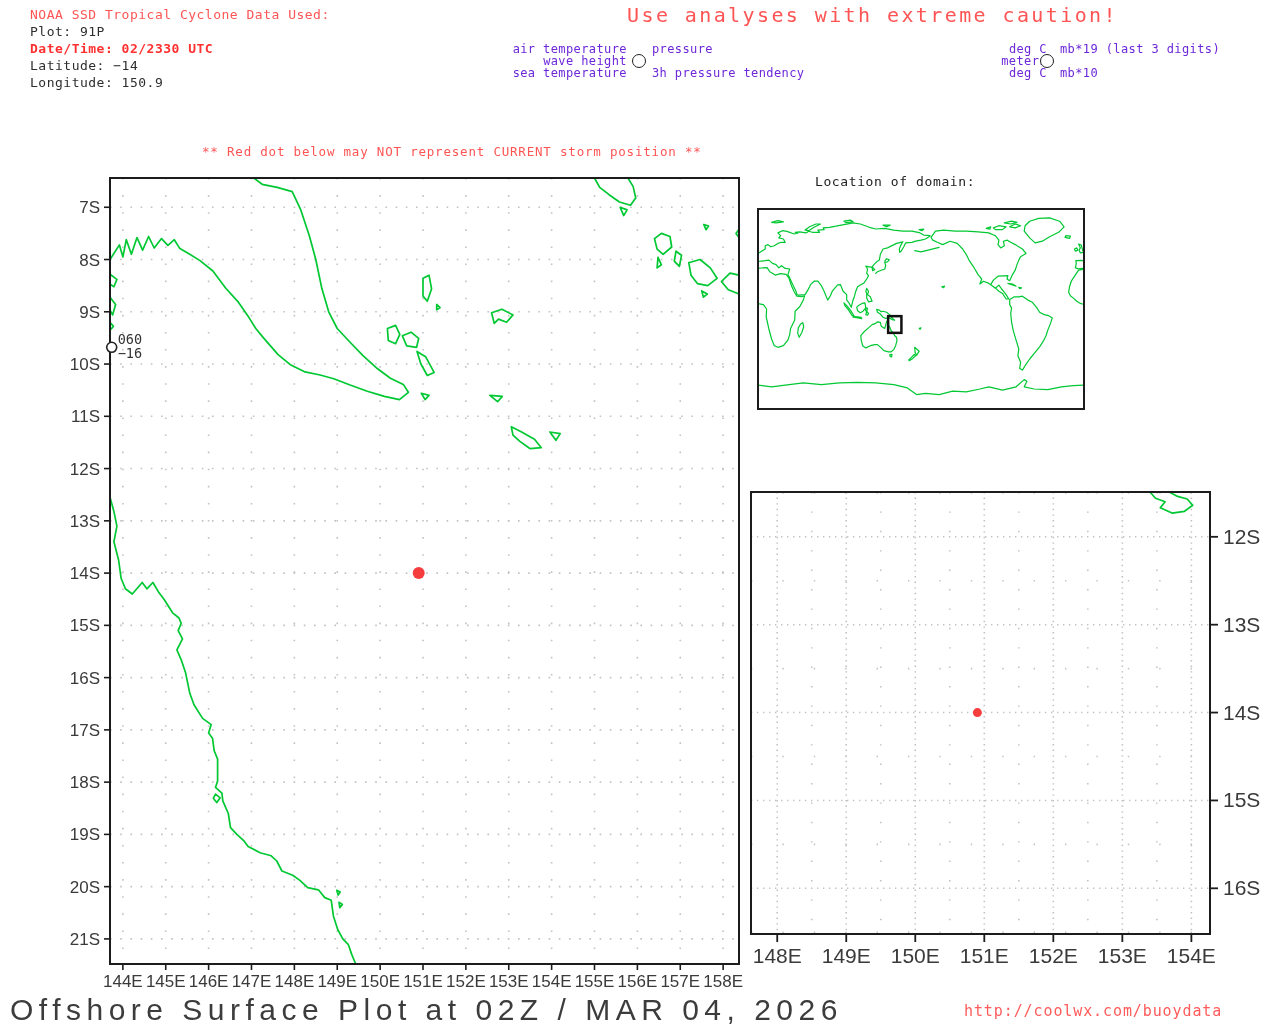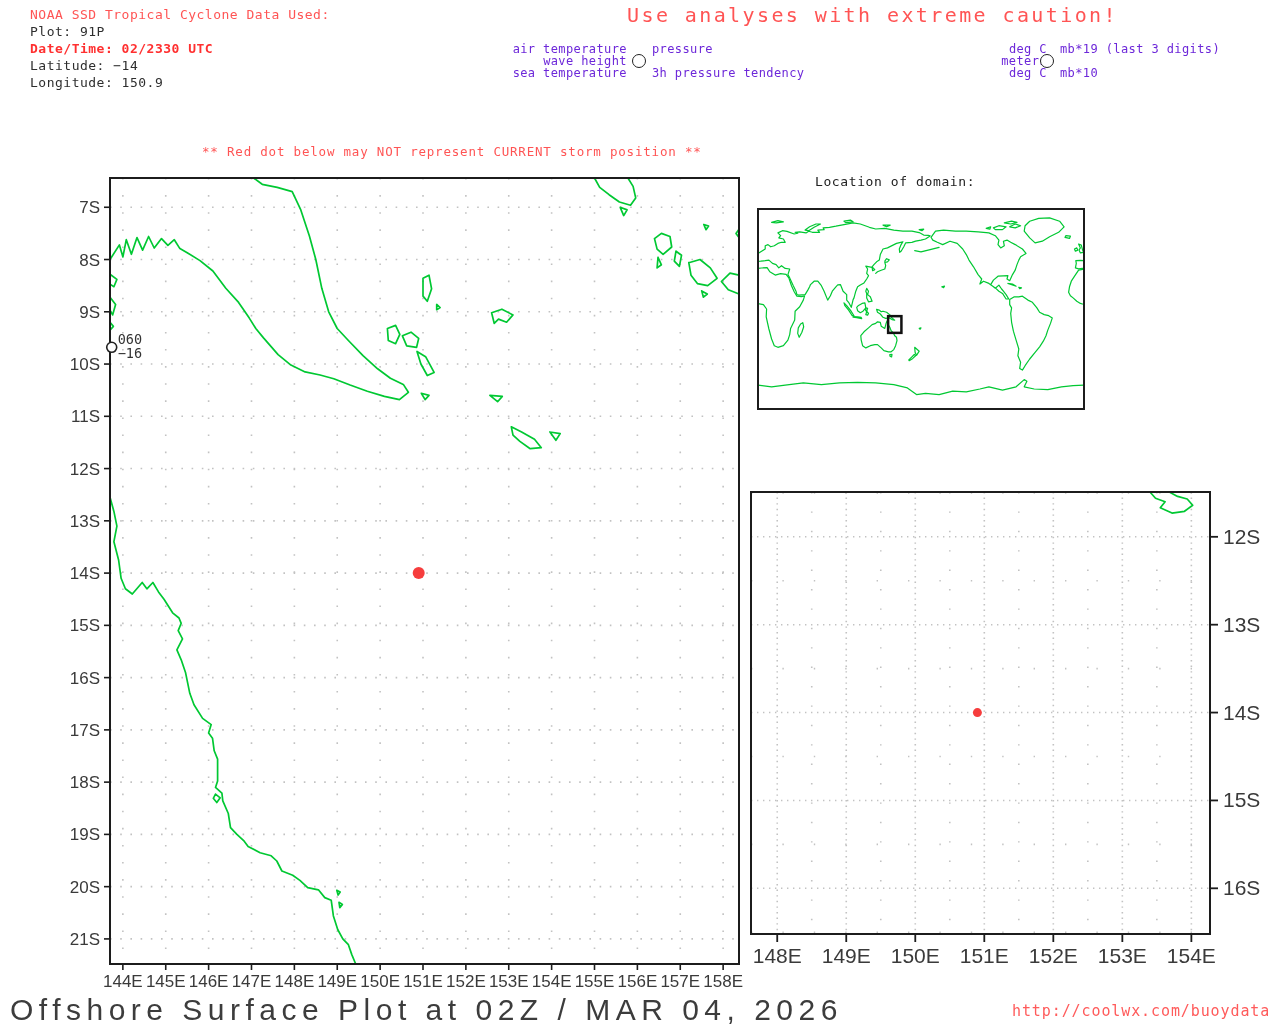--- a/index.html
+++ b/index.html
@@ -10,21 +10,21 @@
   .red{color:#ff5454;}
   .redbold{color:#ff3030;font-weight:bold;}
   #caution{left:627px;top:3px;font-size:20px;letter-spacing:2.4px;color:#ff5454;white-space:nowrap;}
   .legend-col{font-size:12px;line-height:12px;letter-spacing:0.4px;color:#6d28d9;white-space:nowrap;}
   .legend-right-col{text-align:right;}
   .legend-circle{width:12px;height:12px;border:1.5px solid #222;border-radius:50%;background:#fff;}
   #warning{left:176px;top:144px;font-size:12.5px;letter-spacing:0.8px;color:#ff5454;white-space:nowrap;margin-left:26px;}
   #inset-title{left:815px;top:174px;font-size:13px;letter-spacing:0.6px;color:#222;white-space:nowrap;}
   #footer-title{left:10px;top:993px;font-size:30px;letter-spacing:5.5px;color:#3c3c3c;
        font-family:"Liberation Sans", sans-serif;font-weight:400;white-space:nowrap;}
-  #footer-url{left:1012px;top:1002px;font-size:15px;letter-spacing:0.9px;color:#ff5b5b;white-space:nowrap;}
+  #footer-url{left:964px;top:1002px;font-size:15px;letter-spacing:0.9px;color:#ff5b5b;white-space:nowrap;}
   svg{overflow:visible;}
 </style>
 </head>
 <body>
 
 <div class="abs" style="left:10px;top:6px;">
   <div class="tcline red">NOAA SSD Tropical Cyclone Data Used:</div>
   <div class="tcline">Plot: 91P</div>
   <div class="tcline redbold">Date/Time: 02/2330 UTC</div>
   <div class="tcline">Latitude: −14</div>

